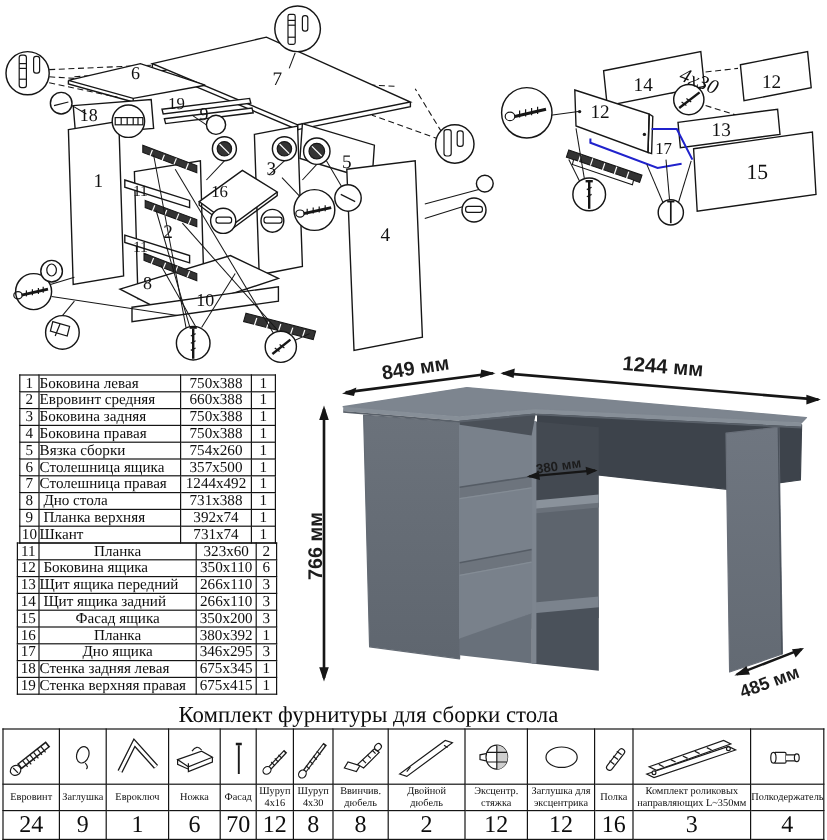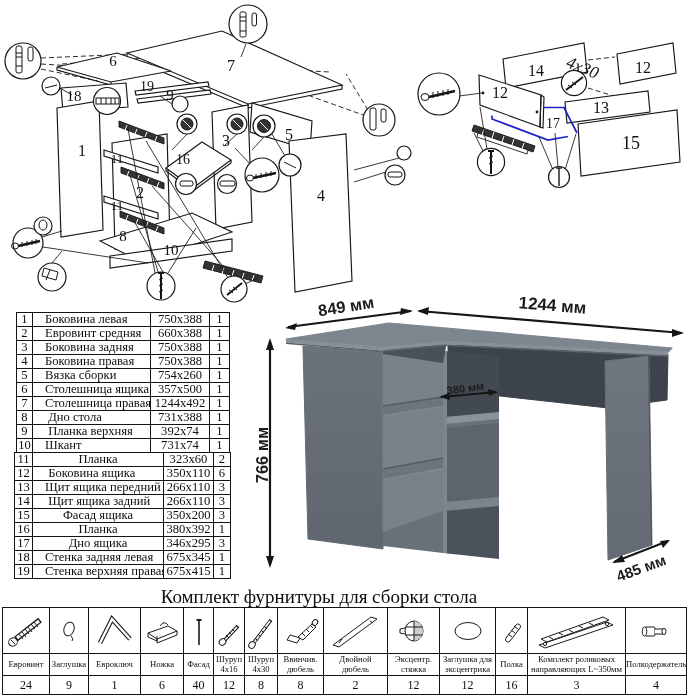--- a/index.html
+++ b/index.html
@@ -3,29 +3,29 @@
 <meta charset="utf-8">
 <style>
 html,body{margin:0;padding:0;background:#fff;}
 #page{position:relative;width:689px;height:700px;background:#ffffff;overflow:hidden;
   font-family:"Liberation Serif",serif;}
 #main{position:absolute;left:0;top:0;}
 .ht td svg{display:block;margin:0 auto;}
 .t1,.t2{position:absolute;border-collapse:collapse;table-layout:fixed;}
 .t1 td,.t2 td{border:1px solid #141414;font-size:12.6px;line-height:1;padding:0;
   white-space:nowrap;overflow:hidden;color:#0e0e0e;}
-.t1 td.nm,.t2 td.nm{padding-left:12px;}
+.t1 td.nm,.t2 td.nm{padding-left:0;}
 .cc{text-align:center;}
-#title{position:absolute;left:152px;top:586px;width:334px;text-align:center;
+#title{position:absolute;left:140px;top:586px;width:334px;text-align:center;
   font-size:19px;color:#0d0d0d;white-space:nowrap;}
 .ht{position:absolute;border-collapse:collapse;table-layout:fixed;}
 .ht td{border:1.2px solid #141414;padding:0;text-align:center;vertical-align:middle;
   color:#0e0e0e;overflow:hidden;}
 .ht td.lb{font-size:8.6px;line-height:1.08;}
-.ht td.nb{font-size:12px;}
+.ht td.nb{font-size:20px;}
 </style>
 </head>
 <body>
 <div id="page">
 
 <svg id="main" width="689" height="700" viewBox="0 0 689 700">
 <defs>
 <linearGradient id="gside" x1="0" y1="0" x2="0" y2="1">
  <stop offset="0" stop-color="#6b727b"></stop>
           <stop offset="1" stop-color="#5f666f"></stop>
@@ -676,21 +676,21 @@
           <td class="lb">Заглушка для<br>эксцентрика</td>
           <td class="lb">Полка</td>
 <td class="lb">Комплект роликовых<br>направляющих L~350мм</td>
           <td class="lb">Полкодержатель</td>
 </tr>
 <tr style="height:19px">
 <td class="nb">24</td>
           <td class="nb">9</td>
           <td class="nb">1</td>
           <td class="nb">6</td>
-          <td class="nb">40</td>
+          <td class="nb">70</td>
           <td class="nb">12</td>
 <td class="nb">8</td>
           <td class="nb">8</td>
           <td class="nb">2</td>
           <td class="nb">12</td>
           <td class="nb">12</td>
           <td class="nb">16</td>
 <td class="nb">3</td>
           <td class="nb">4</td>
 </tr>

